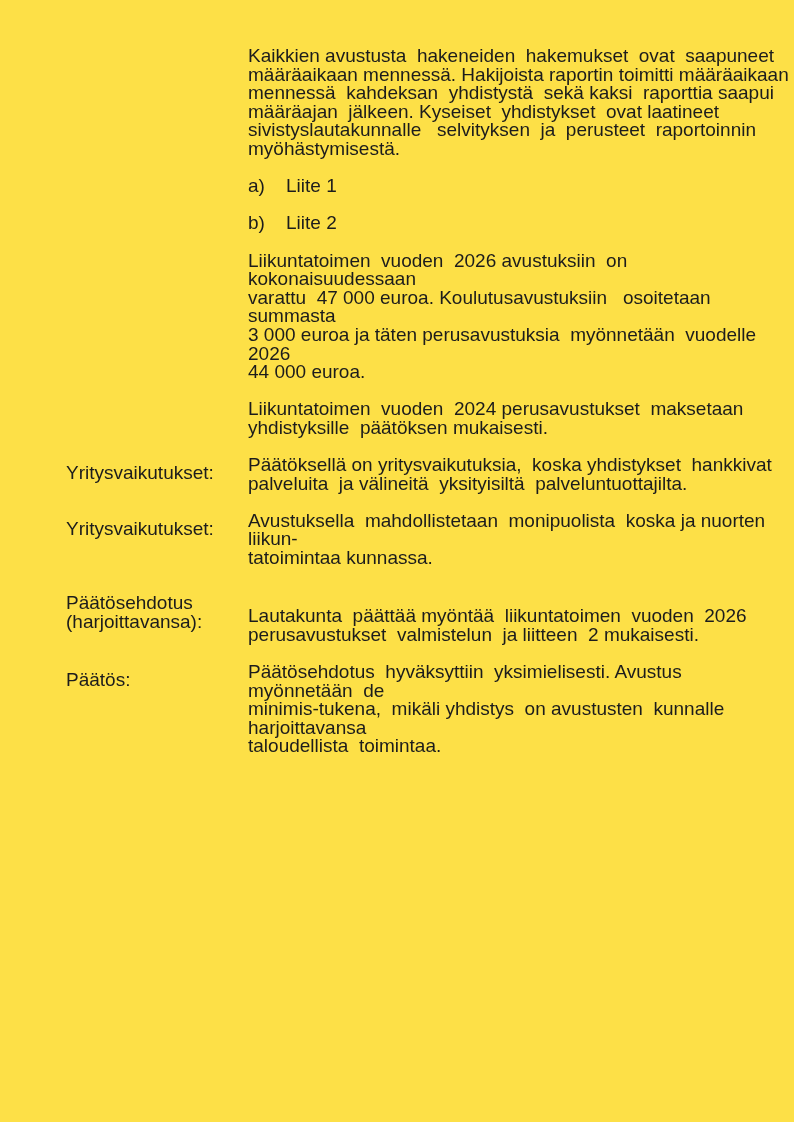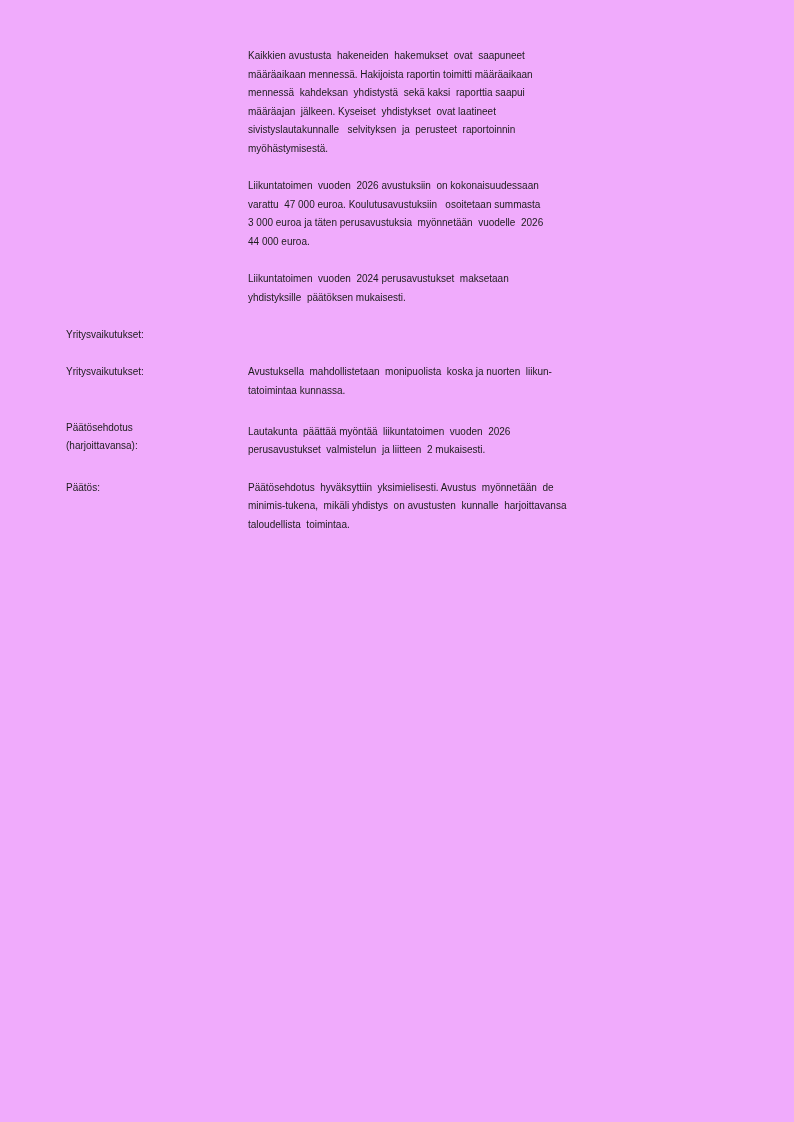--- a/index.html
+++ b/index.html
@@ -4,76 +4,81 @@
 <style>
   html, body {
     margin: 0;
     padding: 0;
     background: #ffffff;
   }
   .page {
     position: relative;
     width: 794px;
     height: 1122px;
-    background: #f0abfc;
+    background: #fde047;
     box-sizing: border-box;
     padding-top: 47px;
     overflow: hidden;
     font-family: "Liberation Sans", "DejaVu Sans", sans-serif;
-    font-size: 10px;
+    font-size: 19px;
     line-height: 18.6px;
     color: #1c1c1c;
     -webkit-font-smoothing: none;
   }
   .para {
     margin: 0 0 18.6px 248px;
     white-space: pre-wrap;
   }
   .row {
     display: flex;
     align-items: flex-start;
     margin: 0 0 18.6px 0;
   }
   .row .label {
     flex: 0 0 182px;
     margin-left: 66px;
     white-space: pre-wrap;
+    margin-top: 8px;
   }
   .row .text {
     white-space: pre-wrap;
   }
   .text.offset-down {
-    margin-top: 4px;
+    margin-top: 21px;
   }
 </style>
 </head>
 <body>
 
 <div class="page">
 
   <p class="para">Kaikkien avustusta  hakeneiden  hakemukset  ovat  saapuneet
 määräaikaan mennessä. Hakijoista raportin toimitti määräaikaan
 mennessä  kahdeksan  yhdistystä  sekä kaksi  raporttia saapui
 määräajan  jälkeen. Kyseiset  yhdistykset  ovat laatineet
 sivistyslautakunnalle   selvityksen  ja  perusteet  raportoinnin
 myöhästymisestä.</p>
 
 
+  <p class="para">a)    Liite 1</p>
 
+  <p class="para">b)    Liite 2</p>
 
   <p class="para">Liikuntatoimen  vuoden  2026 avustuksiin  on kokonaisuudessaan
 varattu  47 000 euroa. Koulutusavustuksiin   osoitetaan summasta
 3 000 euroa ja täten perusavustuksia  myönnetään  vuodelle  2026
 44 000 euroa.</p>
 
   <p class="para">Liikuntatoimen  vuoden  2024 perusavustukset  maksetaan
 yhdistyksille  päätöksen mukaisesti.</p>
 
   <div class="row">
     <div class="label">Yritysvaikutukset:</div>
+    <div class="text">Päätöksellä on yritysvaikutuksia,  koska yhdistykset  hankkivat
+palveluita  ja välineitä  yksityisiltä  palveluntuottajilta.</div>
   </div>
 
   <div class="row">
     <div class="label">Yritysvaikutukset:</div>
     <div class="text">Avustuksella  mahdollistetaan  monipuolista  koska ja nuorten  liikun-
 tatoimintaa kunnassa.</div>
   </div>
 
   <div class="row">
     <div class="label">Päätösehdotus

